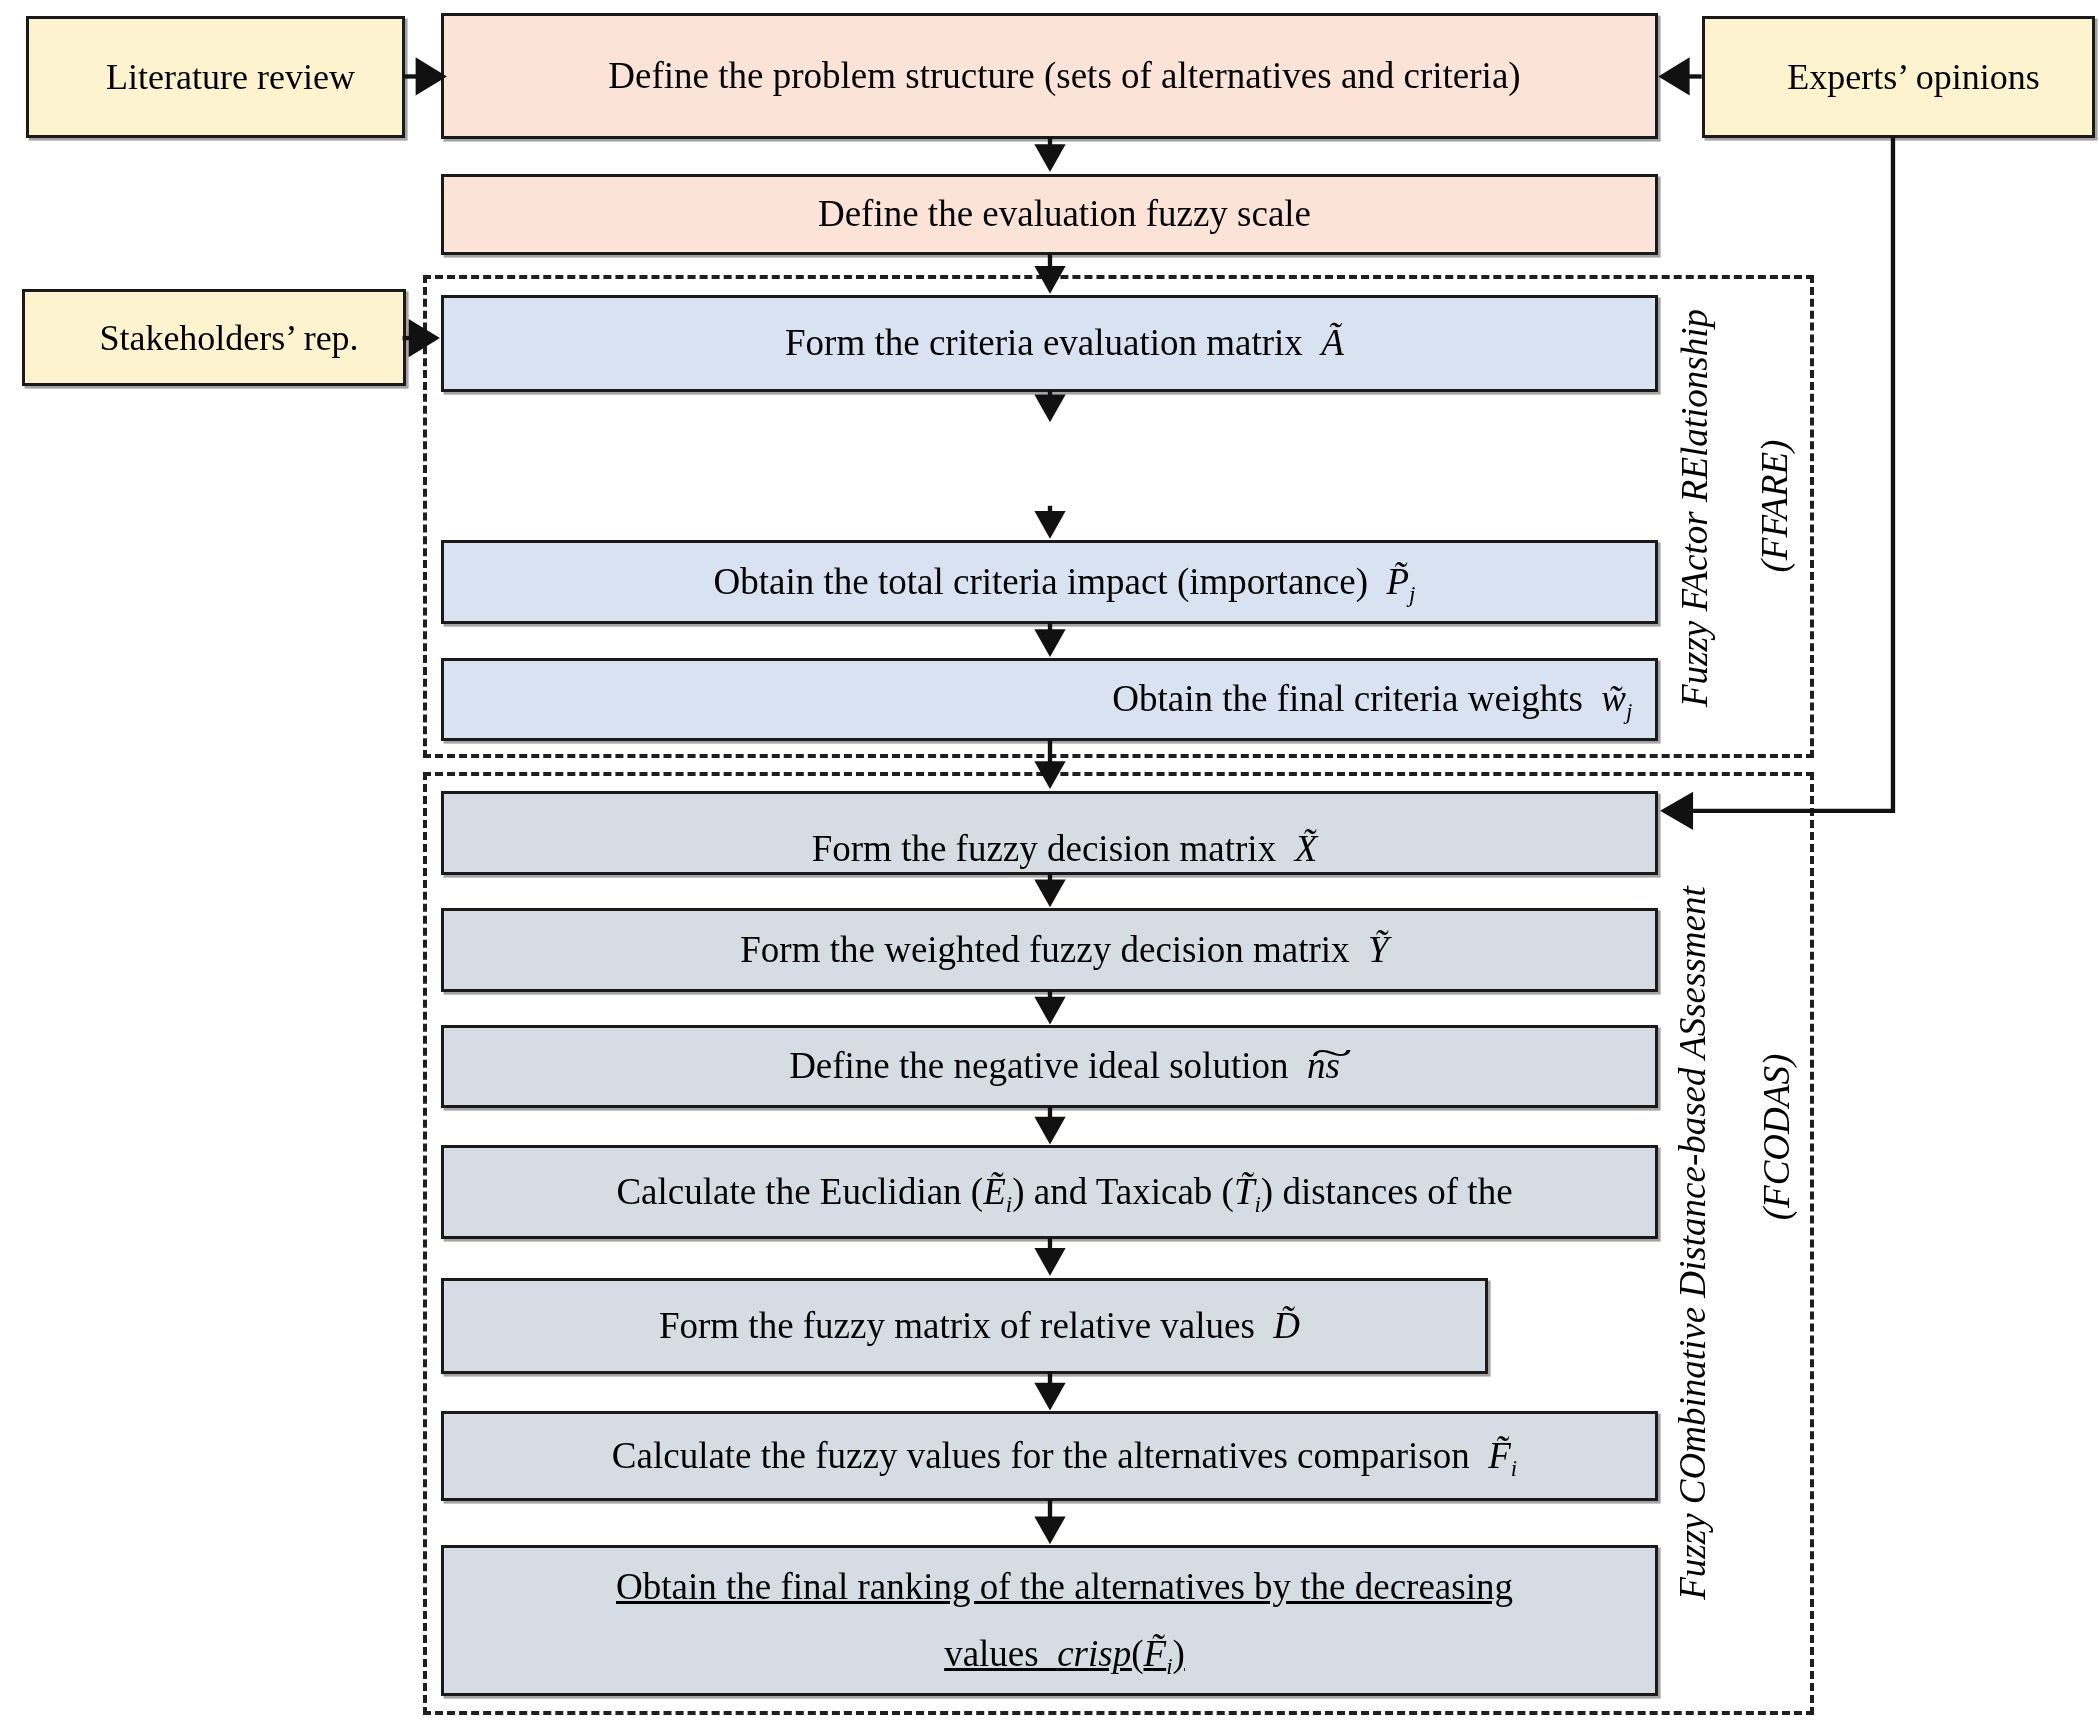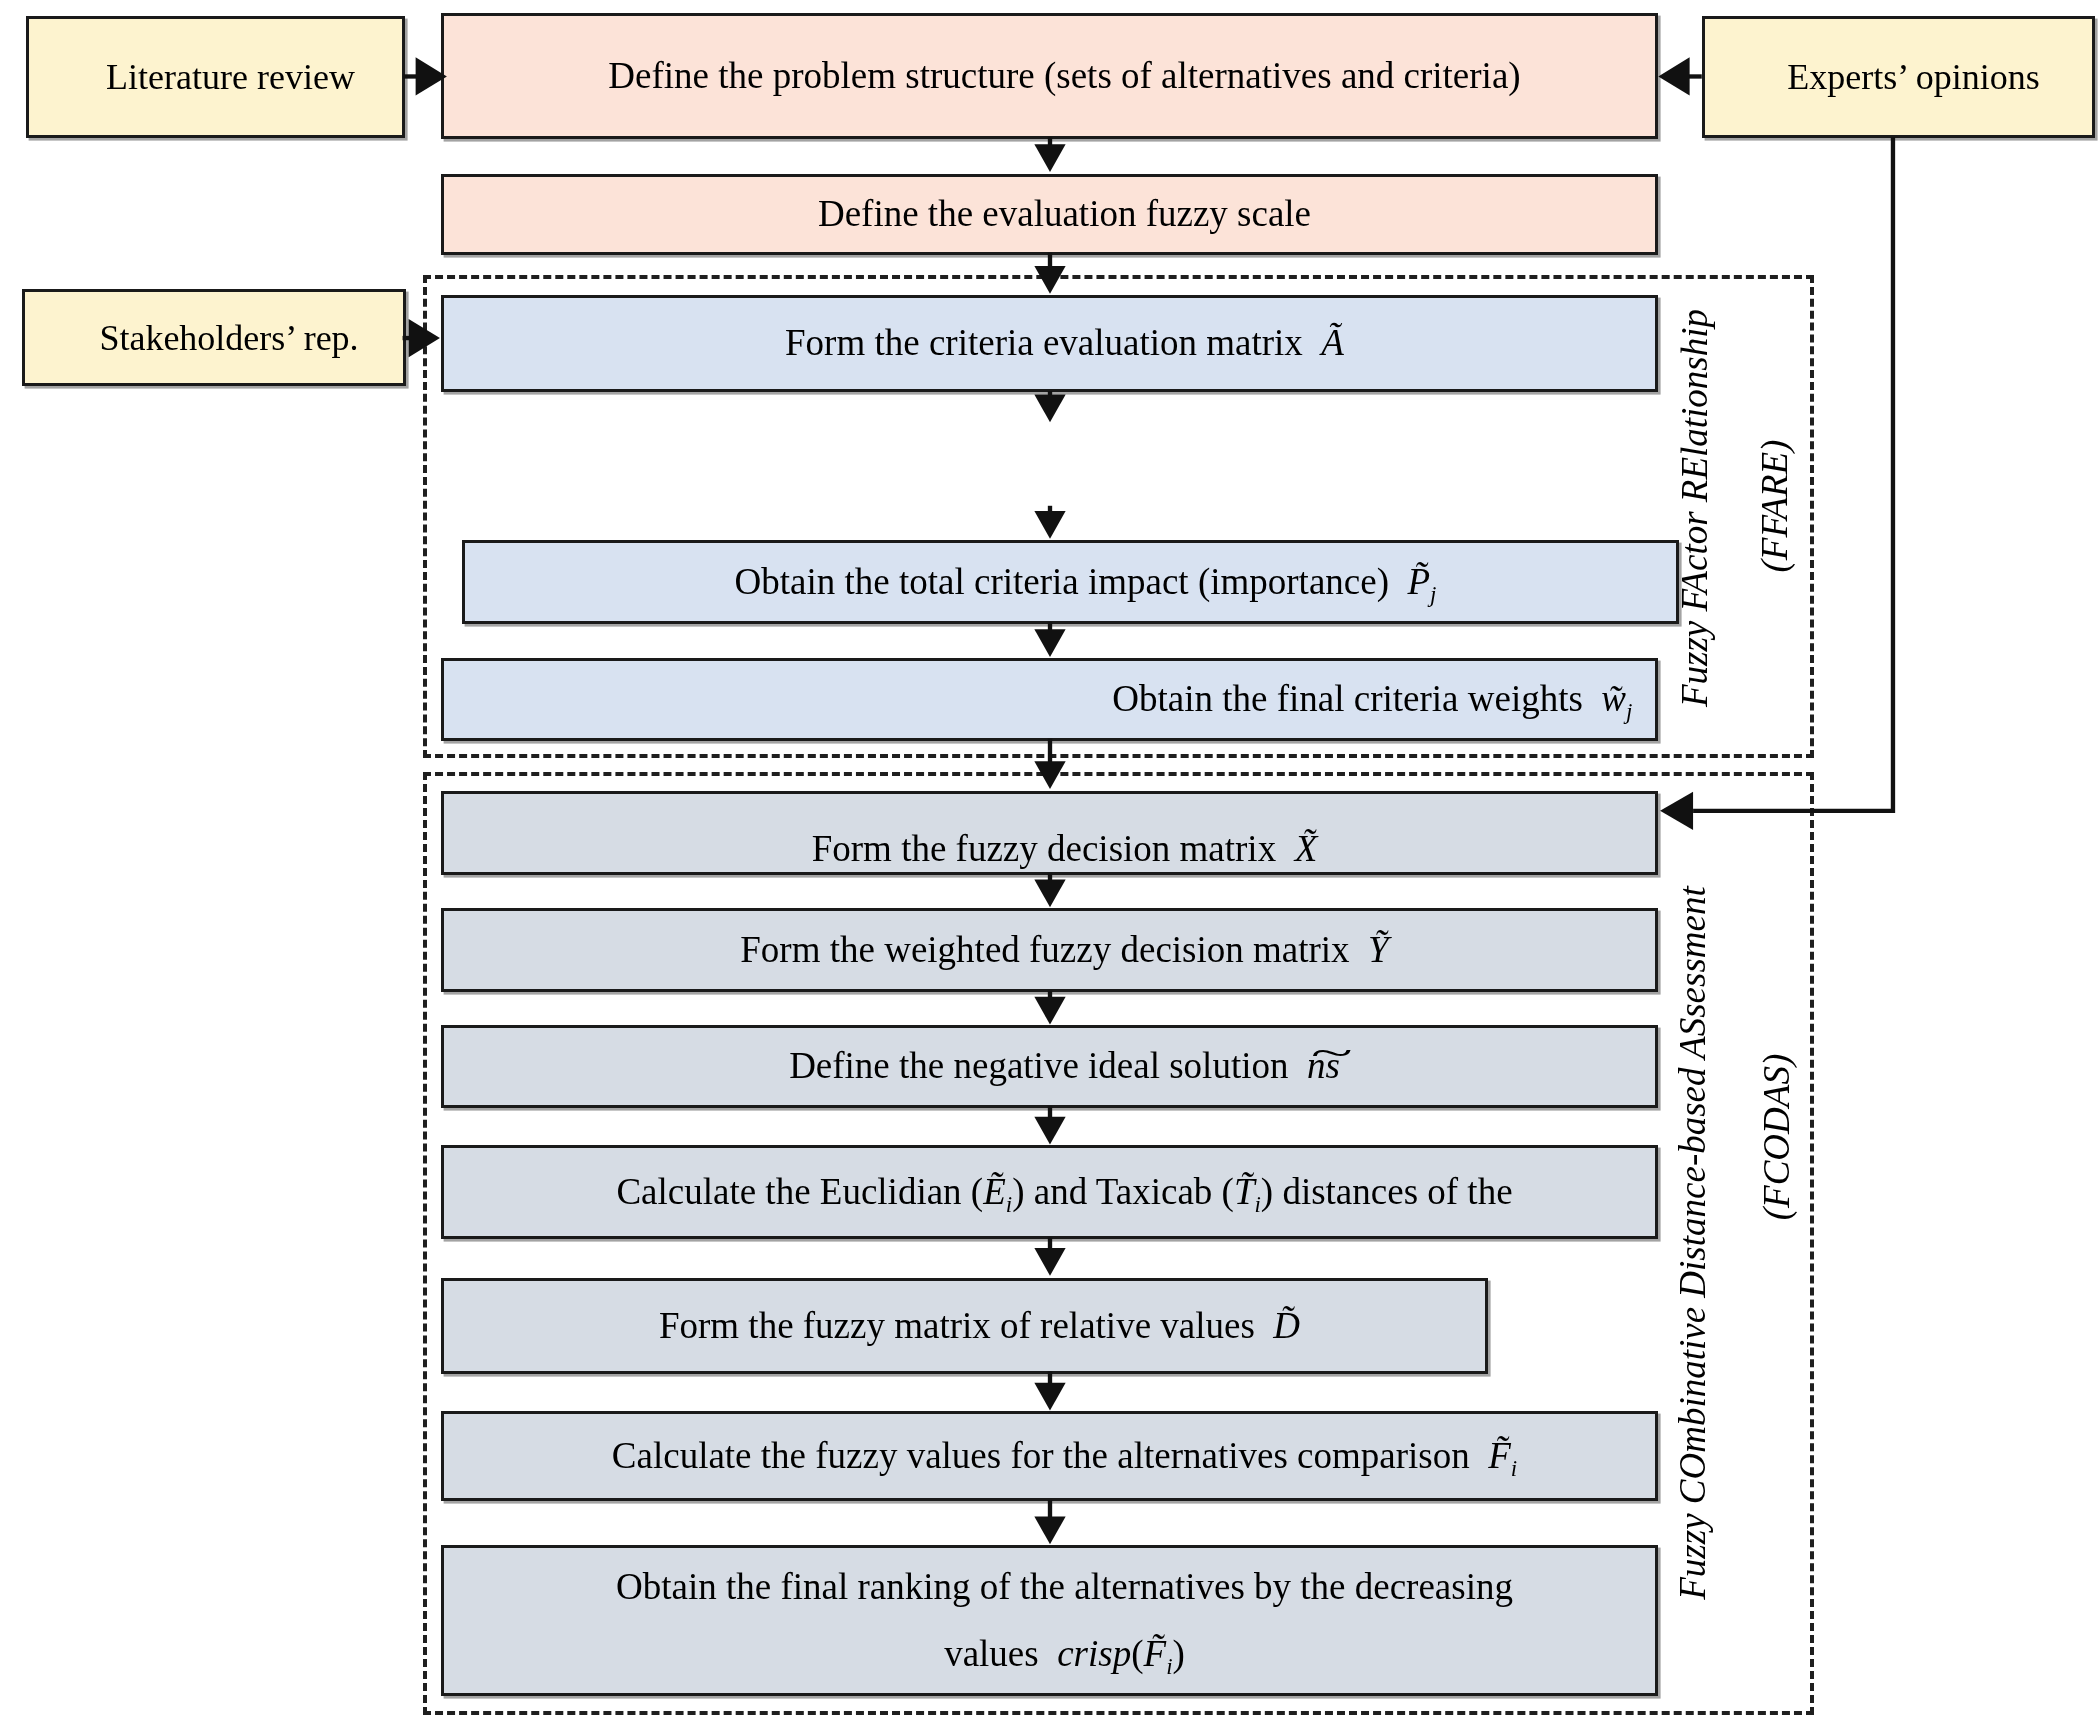--- a/index.html
+++ b/index.html
@@ -16,21 +16,21 @@
     position:absolute; box-sizing:border-box;
     border:3.5px solid var(--border);
     display:flex; align-items:center; justify-content:center;
     text-align:center; box-shadow:2.6px 2.6px 0 var(--shadow);padding-left:30px;
   }
   .yellowbox{background:var(--yellow); font-size:36px;}
   .pinkbox{background:var(--pink); font-size:37px;}
   .bluebox{background:var(--blue); font-size:37px;}
   .graybox{background:var(--gray); font-size:37px;}
   .step .label{display:inline-block; padding:0 22.6px; line-height:1.25;}
-  .step-tall .label{line-height:1.8;}
+  .step-tall .label{line-height:1.8;text-decoration:underline;}
   .dashedframe{
     position:absolute; box-sizing:border-box;
     border:4.3px dashed #1f1f1f; background:transparent;
   }
   .rotlabel{
     position:absolute; transform:rotate(-90deg);
     font-style:italic; font-size:37px; text-align:center;
     white-space:nowrap; line-height:40px; height:40px;
   }
   .it{font-style:italic;}
@@ -80,21 +80,21 @@
 
     <div class="box pinkbox step" style="left:441px; top:174px; width:1217px; height:81px;">
       <span class="label"><span>Define the evaluation fuzzy scale</span></span>
     </div>
 
     <div class="box bluebox step" style="left:441px; top:295px; width:1217px; height:97px;">
       <span class="label"><span>Form the criteria evaluation matrix &nbsp;</span><span class="it">Ã</span></span>
     </div>
 
 
-    <div class="box bluebox step" style="left:441px; top:540px; width:1217px; height:84px;margin-left:21px;">
+    <div class="box bluebox step" style="left:441px; top:540px; width:1217px; height:84px;">
       <span class="label"><span>Obtain the total criteria impact (importance) &nbsp;</span><span class="it">P̃</span><sub class="it">j</sub></span>
     </div>
 
     <div class="box bluebox step" style="left:441px; top:658px; width:1217px; height:83px;justify-content:flex-end;">
       <span class="label"><span>Obtain the final criteria weights &nbsp;</span><span class="it">w̃</span><sub class="it">j</sub></span>
     </div>
 
     <div class="box graybox step" style="left:441px; top:791px; width:1217px; height:84px;align-items:flex-end;">
       <span class="label"><span>Form the fuzzy decision matrix &nbsp;</span><span class="it">X̃</span></span>
     </div>

